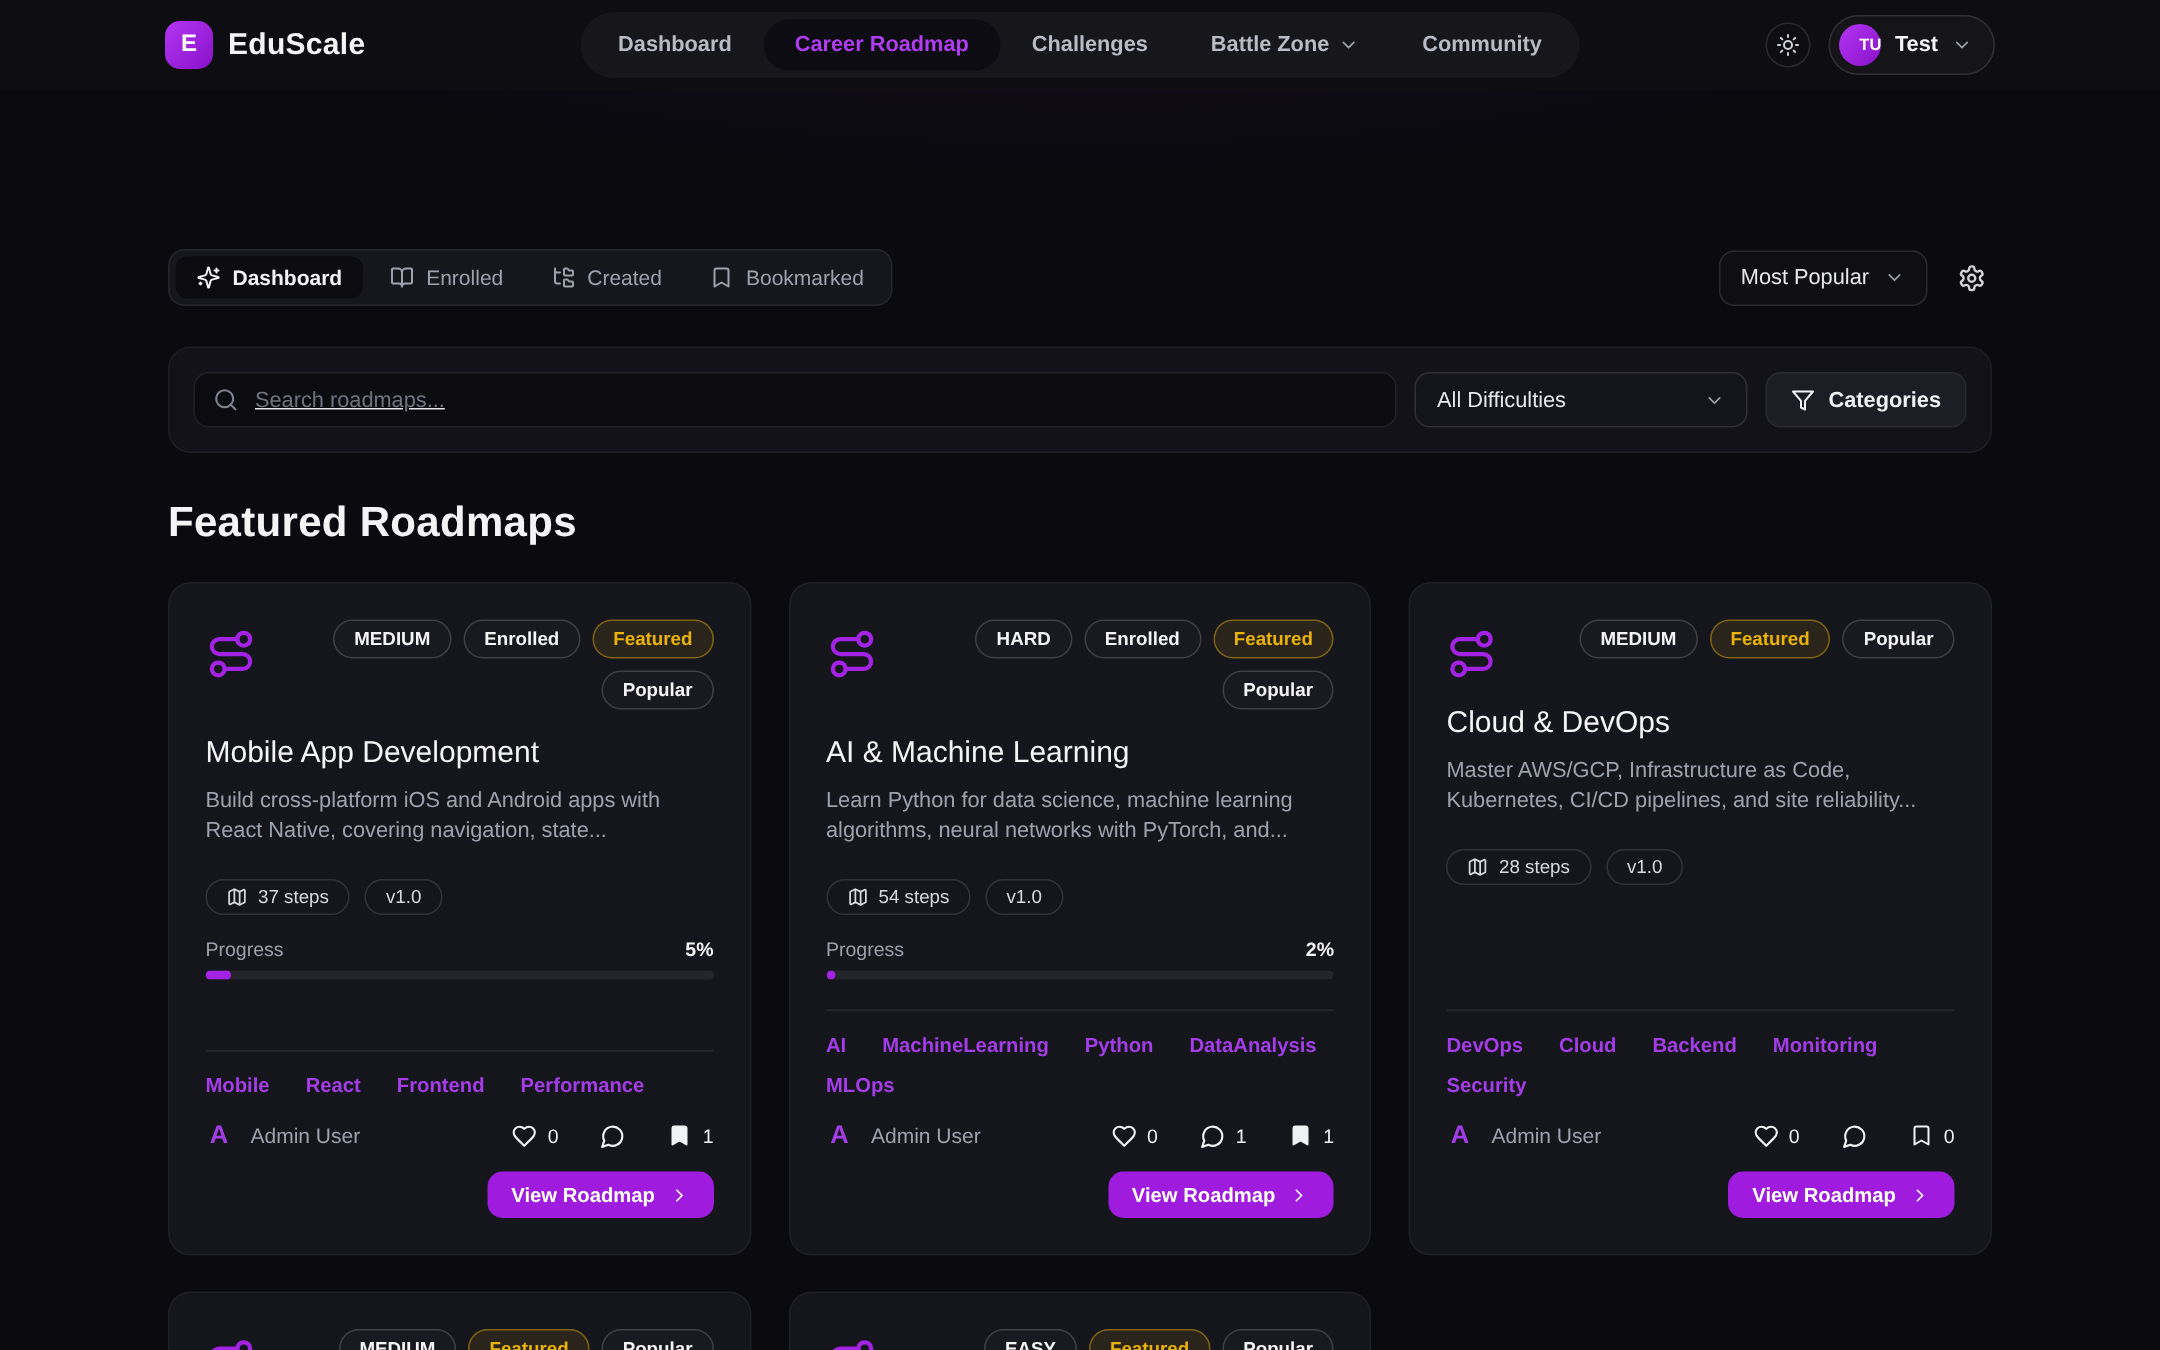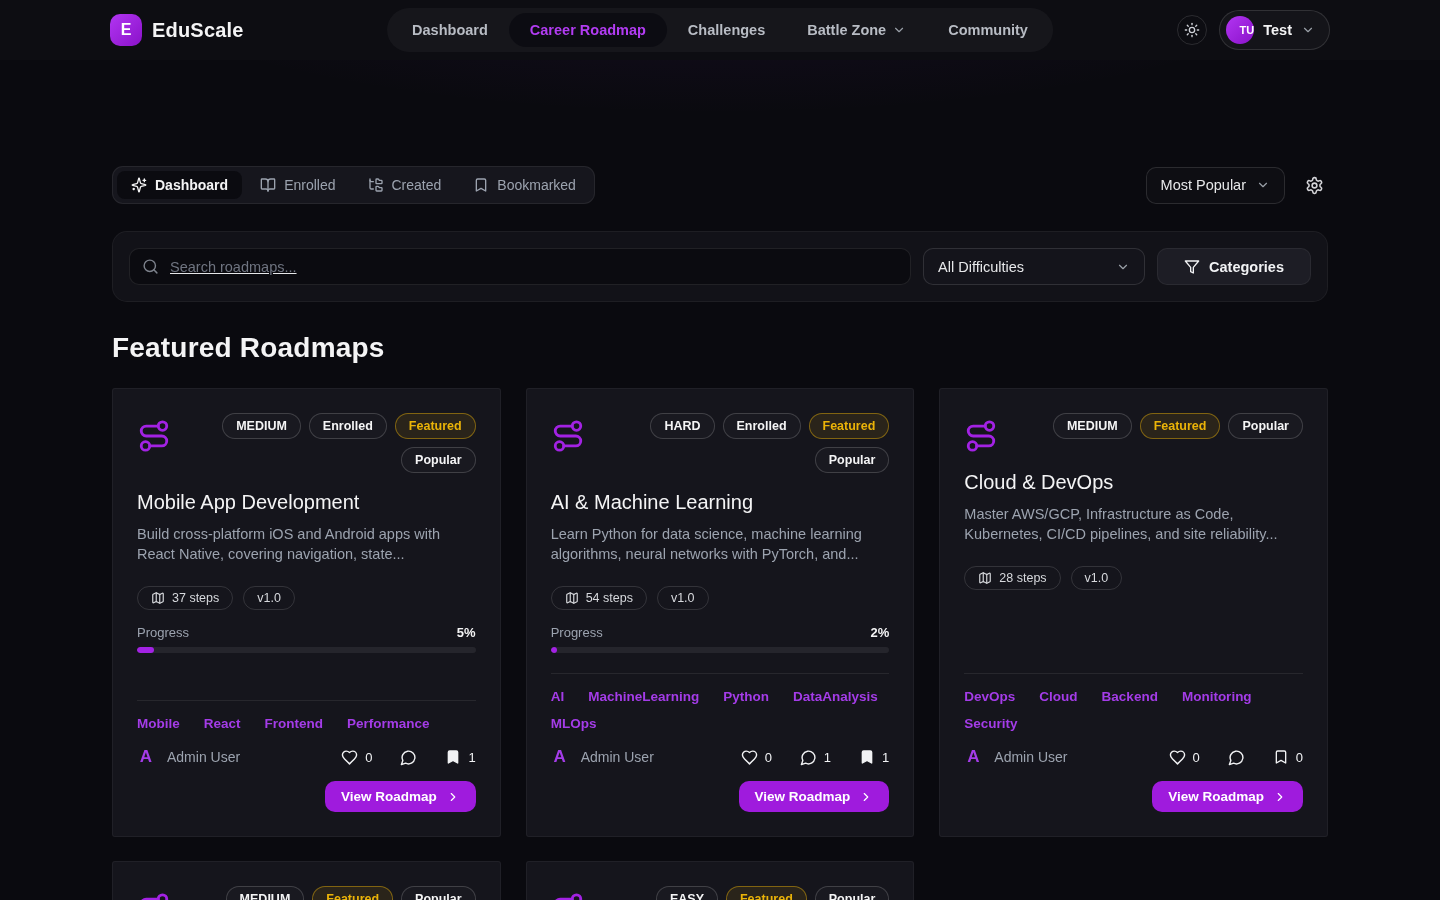--- a/index.html
+++ b/index.html
@@ -84,30 +84,30 @@
   .search-box .mag { position:absolute; left:13px; top:10px; color:#7d828c; }
   .search-box input {
     width:100%; height:37px; background:#0b0b10; border:1px solid rgba(255,255,255,0.09);
     border-radius:10px; color:#e7e8ea; font-size:14.5px; padding:0 14px 0 40px; outline:none;
     font-family:"Liberation Sans", sans-serif;
     text-decoration:underline;
   }
   .search-box input::placeholder { color:#6f7480; }
   .difficulty { width:222px; justify-content:space-between; background:#14141b; }
   .btn-secondary {
-    display:flex; align-items:center; gap:9px; height:37px; padding:0 26px;
+    display:flex; align-items:center; gap:9px; height:37px; padding:0 16px;
     background:#1d1d25; border:1px solid rgba(255,255,255,0.06); border-radius:10px;
     color:#f1f2f4; font-size:14.5px; font-weight:600; cursor:pointer; white-space:nowrap;
   }
 
   .section-title { margin-top:30px; font-size:28px; font-weight:800; letter-spacing:.2px; }
 
   .grid { margin-top:24px; display:grid; grid-template-columns:repeat(3,1fr); gap:25px; }
   .card {
-    background:#15151c; border:1px solid rgba(255,255,255,0.05); border-radius:3px;
+    background:#15151c; border:1px solid rgba(255,255,255,0.05); border-radius:15px;
     padding:24px; height:449px; display:flex; flex-direction:column; position:relative;
   }
   .card-head { display:flex; justify-content:space-between; align-items:flex-start; gap:12px; }
   .route-icon { color:#a322e4; margin-top:6px; flex:0 0 auto; }
   .badges { display:flex; flex-wrap:wrap; justify-content:flex-end; gap:8px; max-width:305px; }
   .badge {
     padding:5px 13px; border-radius:999px; border:1px solid rgba(255,255,255,0.17);
     background:rgba(255,255,255,0.02); font-size:12.5px; font-weight:600; color:#f4f4f5; white-space:nowrap;
   }
   .badge.featured { color:#eab308; border-color:rgba(234,179,8,0.45); background:rgba(234,179,8,0.10); }

